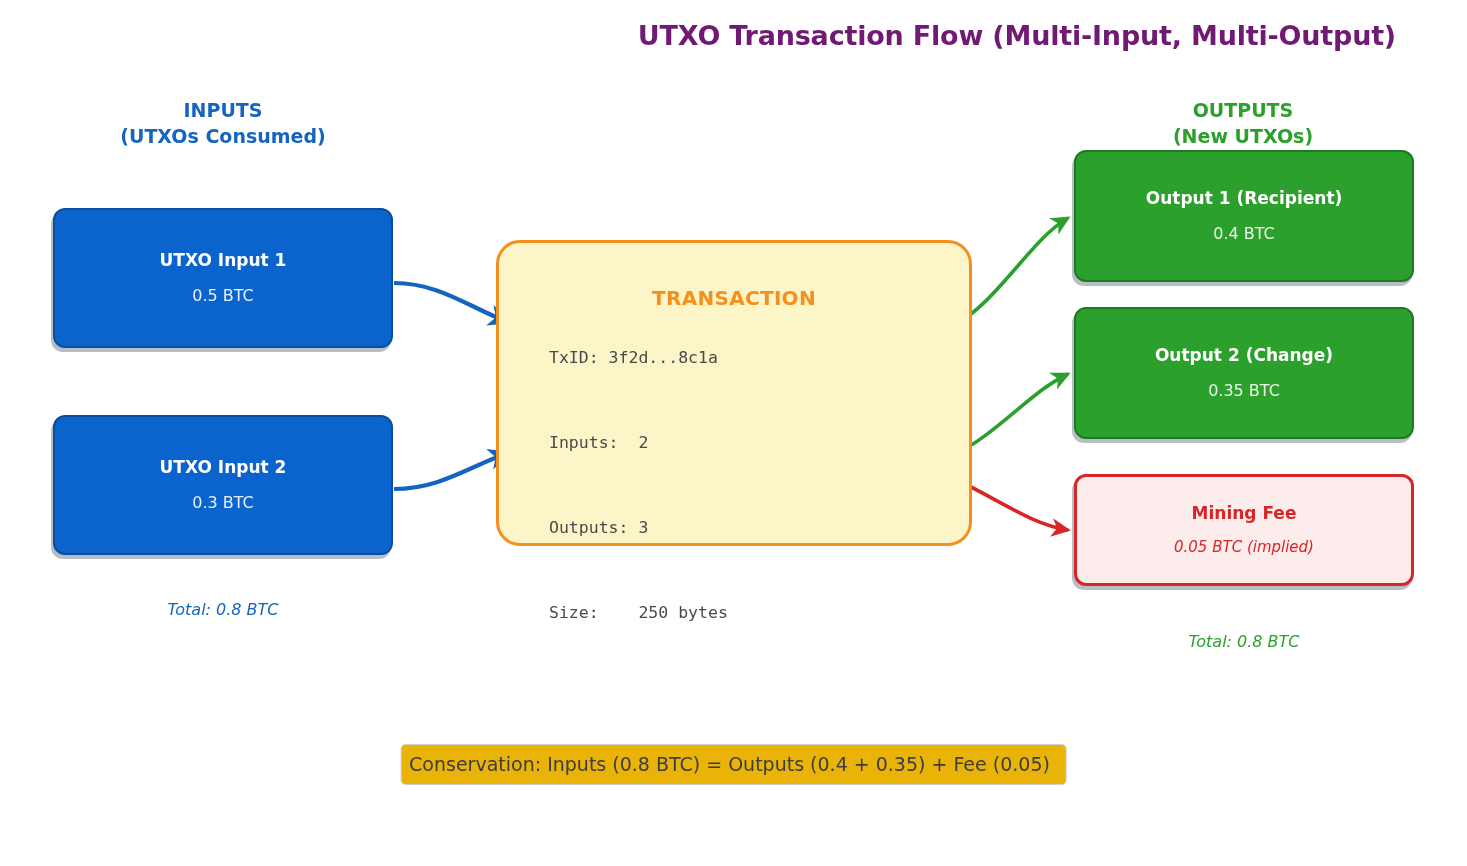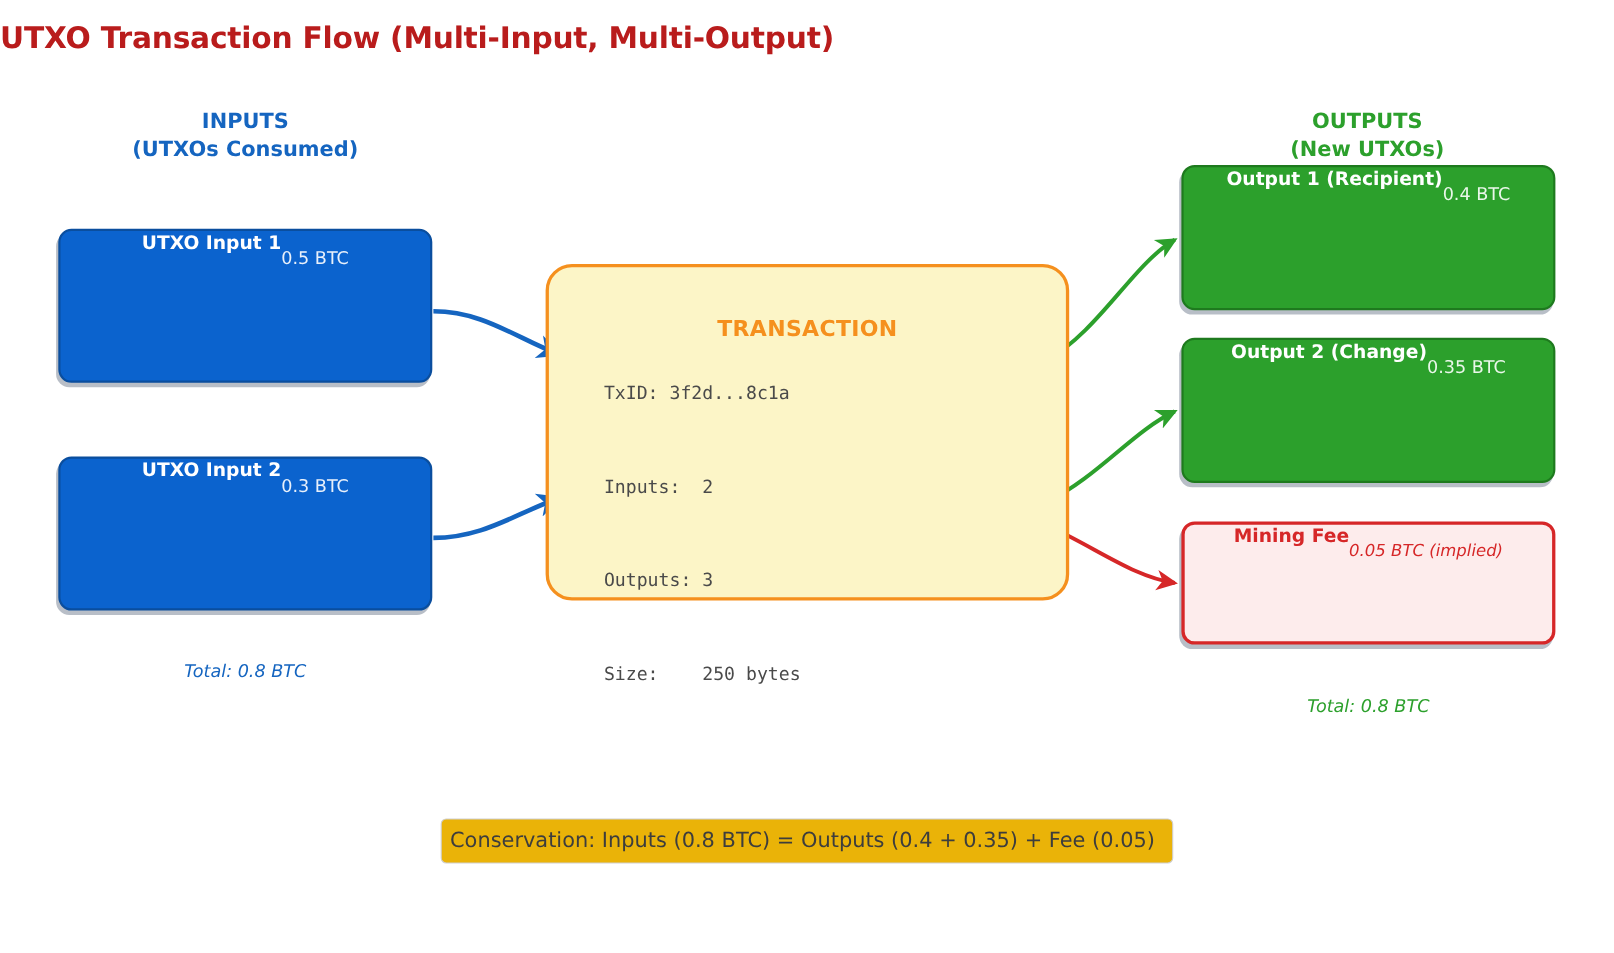--- a/index.html
+++ b/index.html
@@ -15,24 +15,24 @@
     overflow: hidden;
     font-family: "DejaVu Sans", sans-serif;
   }
 
   
   .page-title {
     position: absolute;
     top: 20px;
     left: 0;
     width: 1396px;
-    text-align: left;
+    text-align: right;
     font-size: 27px;
     font-weight: bold;
-    color: #b91c1c;
+    color: #701a75;
     letter-spacing: -0.2px;
   }
 
   
   .col-header {
     position: absolute;
     text-align: center;
     font-size: 19px;
     font-weight: bold;
     line-height: 26px;
@@ -50,22 +50,22 @@
     width: 300px;
     color: #2CA02C;
   }
 
   
   .node {
     position: absolute;
     box-sizing: border-box;
     border-radius: 12px;
     display: flex;
-    flex-direction: row;
-    align-items: flex-start;
+    flex-direction: column;
+    align-items: center;
     justify-content: center;
     text-align: center;
     box-shadow: -2px 4px 0 rgba(20,40,70,0.30);
   }
   .node .node-title {
     font-weight: bold;
     font-size: 17px;
     line-height: 22px;
   }
   .node .node-sub {

